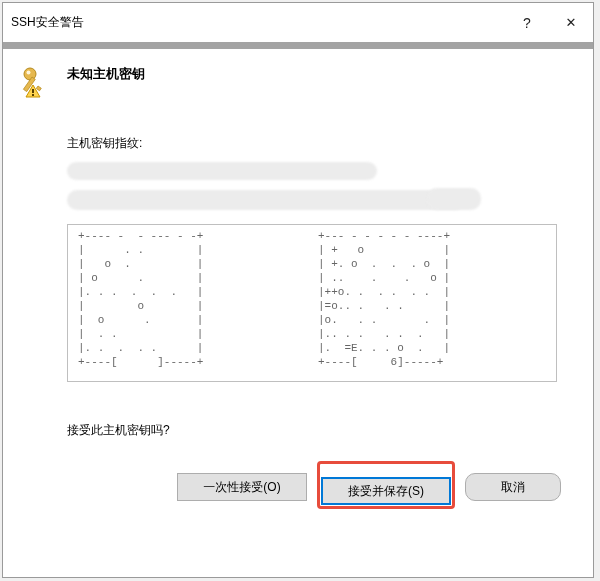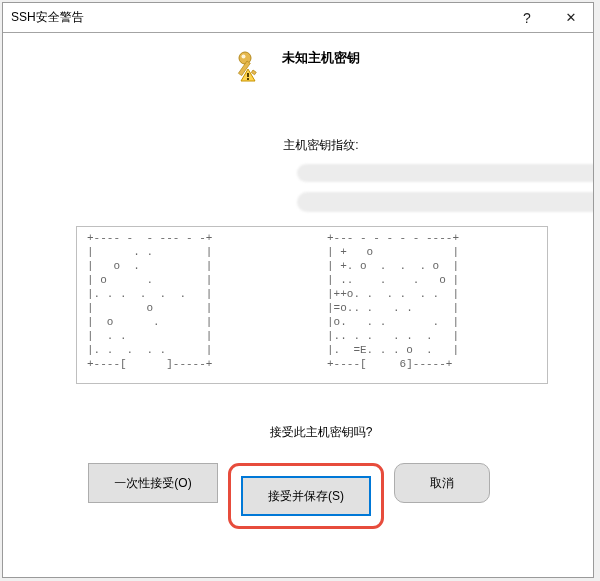--- a/index.html
+++ b/index.html
@@ -14,42 +14,41 @@
     .dialog {
       background: #fff;
       width: 592px;
       height: 576px;
       border: 1px solid #9a9a9a;
       display: flex;
       flex-direction: column;
       margin: 2px;
     }
     .titlebar {
-      height: 30px;
+      height: 46px;
       background: #fff;
-      border-bottom: 1px solid #a3a3a3;
+      border-bottom: 7px solid #a3a3a3;
       display: flex;
       align-items: center;
       padding-left: 8px;
     }
     .titlebar-title { flex: 1; font-size: 12px; color: #000; }
     .titlebar-btn {
       width: 44px; height: 30px;
       display: flex; align-items: center; justify-content: center;
       color: #222; font-size: 14px; font-family: "Segoe UI Symbol", sans-serif;
     }
     .titlebar-btn.help { font-size: 14px; }
     .titlebar-btn.close { font-size: 13px; }
     .body {
       flex: 1;
       padding: 14px 18px 0 14px;
       display: flex;
       flex-direction: column;
       overflow: hidden;
-      align-items: center;
     }
     .header-row { display: flex; align-items: flex-start; gap: 14px; }
     .key-icon {
       width: 36px; height: 36px; position: relative; flex-shrink: 0; margin-top:2px;
     }
     .key-icon svg { width: 36px; height: 36px; }
     .heading { font-weight: bold; font-size: 13px; color: #000; margin-top: 2px; }
     .desc {
       margin-top: 18px;
       margin-left: 50px;
@@ -58,21 +57,21 @@
       line-height: 1.6;
     }
     .blurred {
       display: inline-block;
       background: linear-gradient(#e9e9e9,#ececec);
       border-radius: 6px;
       filter: blur(0.3px);
     }
     .blurred.sm { width: 92px; height: 14px; vertical-align: -2px;}
     .section-label {
-      margin-top: 52px;
+      margin-top: 34px;
       margin-left: 50px;
       font-size: 12px;
       color: #000;
     }
     .fp-blur-area {
       margin: 6px 48px 0 50px;
       height: 60px;
       position: relative;
     }
     .fp-blur-area .blur-block {
@@ -103,35 +102,36 @@
     .button-row {
       display: flex;
       gap: 10px;
       justify-content: flex-end;
       padding: 12px 14px 12px 0;
       border-top: 0;
       margin-top: 10px;
     }
     .btn {
       min-width: 130px;
-      height: 40px;
+      height: 28px;
       background: #e1e1e1;
       border: 1px solid #adadad;
       font-size: 12px;
       font-family: inherit;
       cursor: pointer;
+      margin-top: 12px;
     }
     .btn.default {
       border: 2px solid #0078d7;
       background: #e1e1e1;
     }
     .highlight-frame {
       border: 3px solid #e74c3c;
-      border-radius: 11px;
-      padding: 10px;
+      border-radius: 4px;
+      padding: 1px;
       display:inline-block;
     }
     .btn.cancel { min-width: 96px; border-radius: 10px; }
   </style>
 </head>
 <body>
 
 <div class="dialog">
 
   <div class="titlebar">

